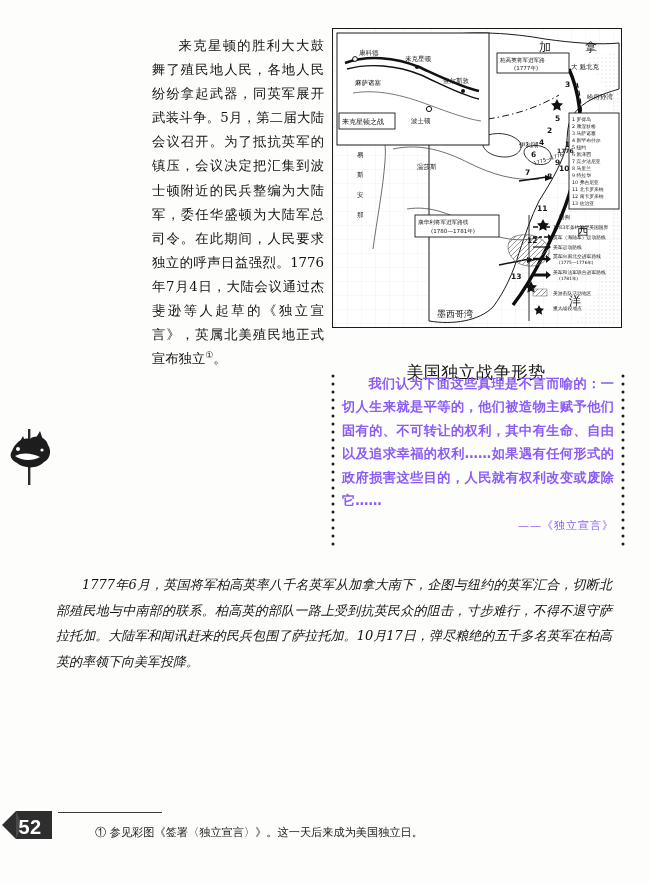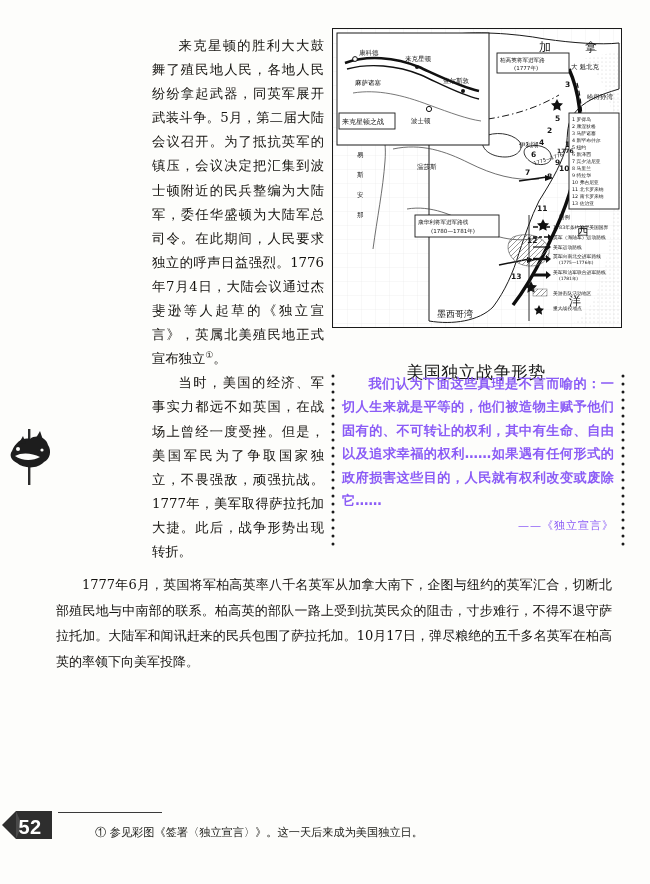--- a/index.html
+++ b/index.html
@@ -166,21 +166,21 @@
     left: 56px;
     top: 572px;
     width: 556px;
     font-family: "DejaVu Serif", "Liberation Serif", serif;
     font-size: 13.0px;
     line-height: 25.6px;
     text-align: justify;
     text-justify: inter-ideograph;
     color: #14120f;
   }
-  .body-text p { margin: 0 0 10px 0; text-indent: 2em; }
+  .body-text p { margin: 0 0 10px 0; text-indent: 2em; font-style: italic; }
 
   
   .footnote-rule {
     position: absolute;
     left: 58px;
     top: 812px;
     width: 104px;
     height: 0;
     border-top: 1.3px solid #3a3a3a;
   }
@@ -218,21 +218,20 @@
       <path d="M0 17 L14 3 L50 3 L50 31 L14 31 Z" fill="#2e2e2e"></path>
       <path d="M14 3 L20 17 L14 31 Z" fill="#6a6a6a" opacity="0.45"></path>
     </svg>
     <div class="num">52</div>
   </div>
 
   <div class="top-block">
 
     <div class="lead-column">
       <p><span>来克星顿的胜利大大鼓舞了殖民地人民，各地人民纷纷拿起武器，同英军展开武装斗争。5月，第二届大陆会议召开。为了抵抗英军的镇压，会议决定把汇集到波士顿附近的民兵整编为大陆军，委任华盛顿为大陆军总司令。在此期间，人民要求独立的呼声日益强烈。1776年7月4日，大陆会议通过杰斐逊等人起草的《独立宣言》，英属北美殖民地正式宣布独立</span><span class="fn-ref">①</span><span>。</span></p>
-      <p>当时，美国的经济、军事实力都远不如英国，在战场上曾经一度受挫。但是，美国军民为了争取国家独立，不畏强敌，顽强抗战。1777年，美军取得萨拉托加大捷。此后，战争形势出现转折。</p>
     </div>
 
     <figure class="map-figure" style="margin:0;">
       <div class="map-frame">
         <svg width="288" height="298" viewBox="0 0 288 298" xmlns="http://www.w3.org/2000/svg">
 
           <defs>
             <pattern id="dots" width="4" height="4" patternUnits="userSpaceOnUse">
               <circle cx="1" cy="1" r="0.5" fill="#8b8b8b"></circle>
             </pattern>

